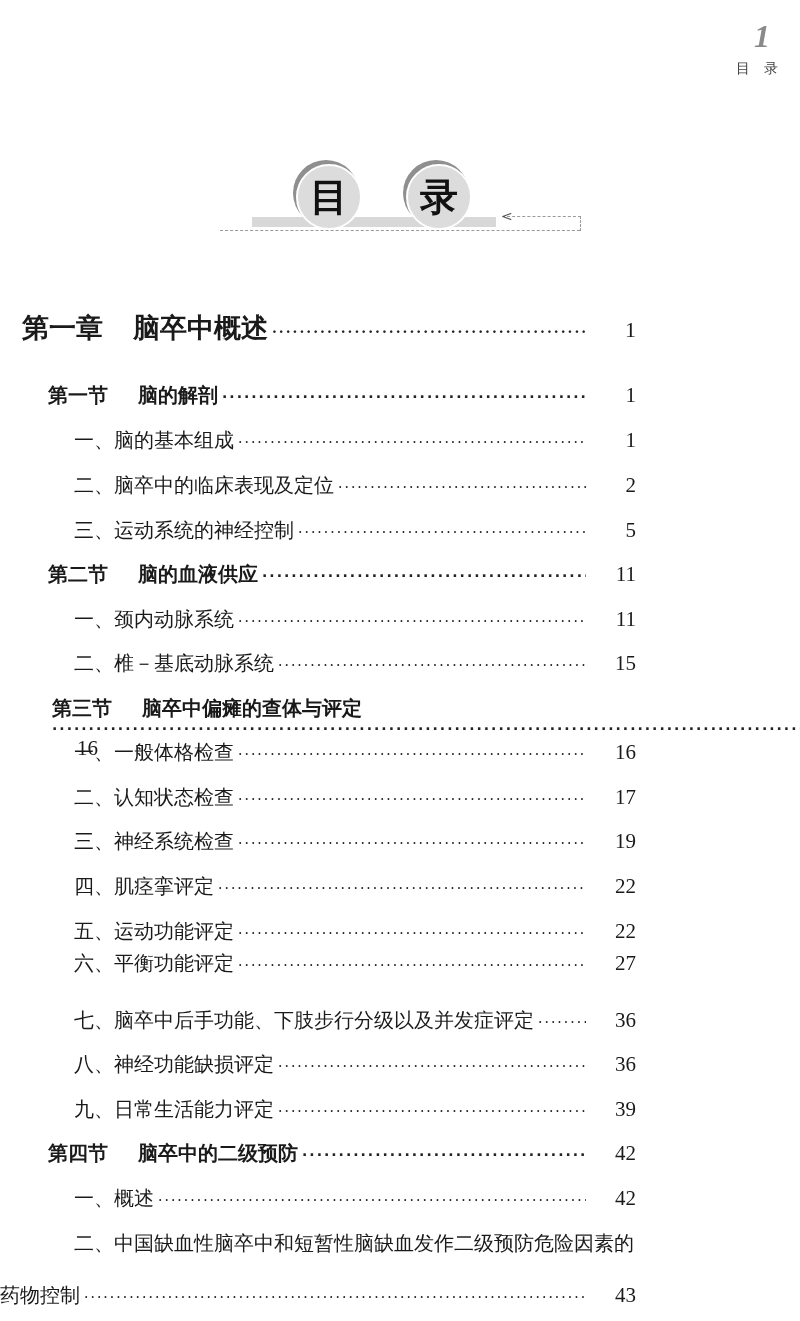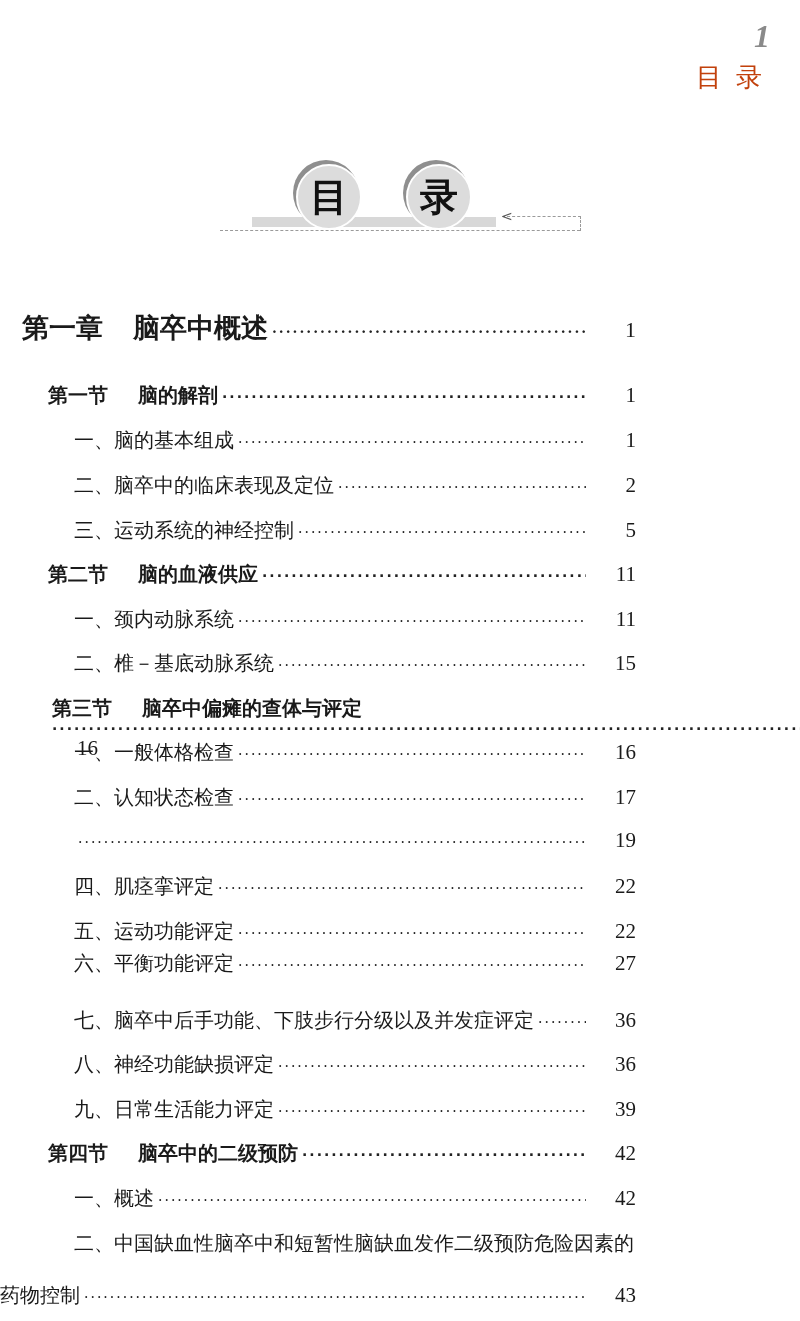--- a/index.html
+++ b/index.html
@@ -6,22 +6,22 @@
   body {
     width: 800px; height: 1321px; position: relative; overflow: hidden;
     font-family: "DejaVu Serif", "Liberation Serif", serif; color: #1a1a1a;
   }
   .page-number {
     position: absolute; top: 18px; right: 30px;
     font-family: "Liberation Serif", serif; font-style: italic; font-weight: bold;
     font-size: 32px; color: #8a8a8a;
   }
   .running-head {
-    position: absolute; top: 60px; right: 24px;
-    font-size: 26px; letter-spacing: 14px; color: #c2410c;
+    position: absolute; top: 60px; right: 8px;
+    font-size: 14px; letter-spacing: 14px; color: #404040;
   }
   
   .banner { position: absolute; left: 220px; top: 160px; width: 362px; height: 75px; }
   .banner-bar {
     position: absolute; left: 32px; top: 57px; width: 244px; height: 10px; background: #d8d8d8;
   }
   .banner-dashline {
     position: absolute; left: 0; top: 70px; width: 360px; border-top: 1px dashed #9a9a9a;
   }
   .banner-arrow-box {
@@ -149,20 +149,21 @@
     <span class="toc-page">16</span>
   </div>
 
   <div class="toc-row lvl-item" style="top:784px;">
     <span class="toc-title">二、认知状态检查</span>
     <span class="leader"></span>
     <span class="toc-page">17</span>
   </div>
 
   <div class="toc-row lvl-item" style="top:828px;">
+    <span class="toc-title">三、神经系统检查</span>
     <span class="leader"></span>
     <span class="toc-page">19</span>
   </div>
 
   <div class="toc-row lvl-item" style="top:873px;">
     <span class="toc-title">四、肌痉挛评定</span>
     <span class="leader"></span>
     <span class="toc-page">22</span>
   </div>
 

